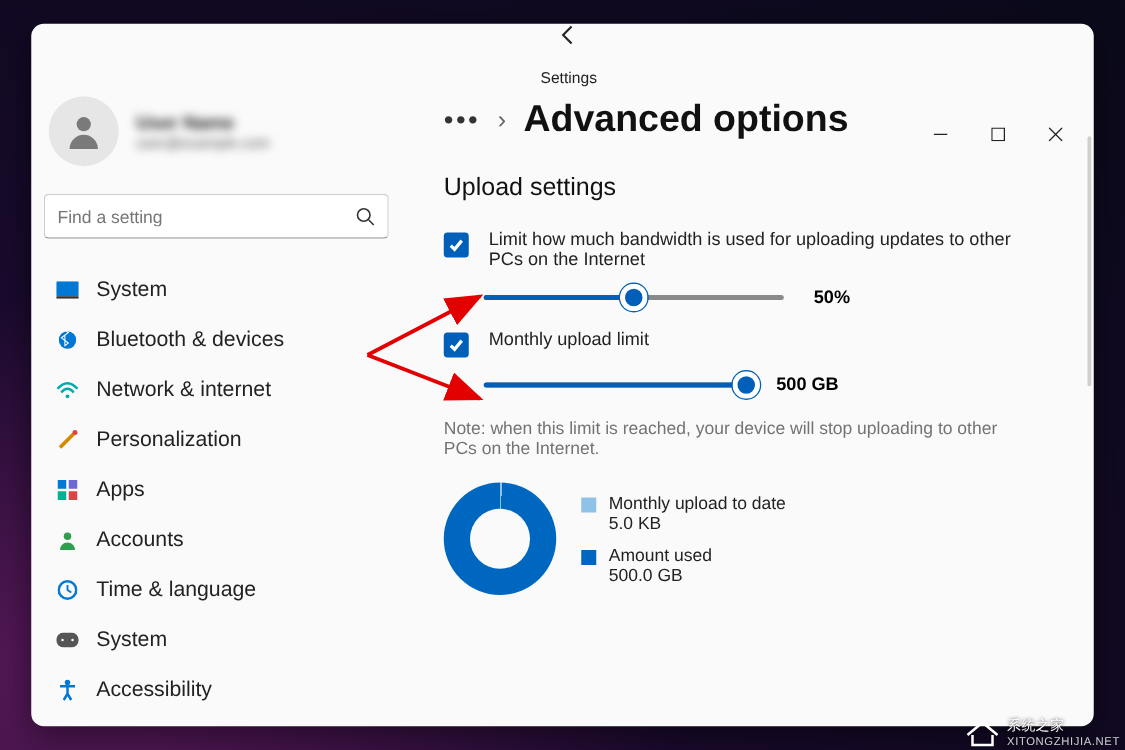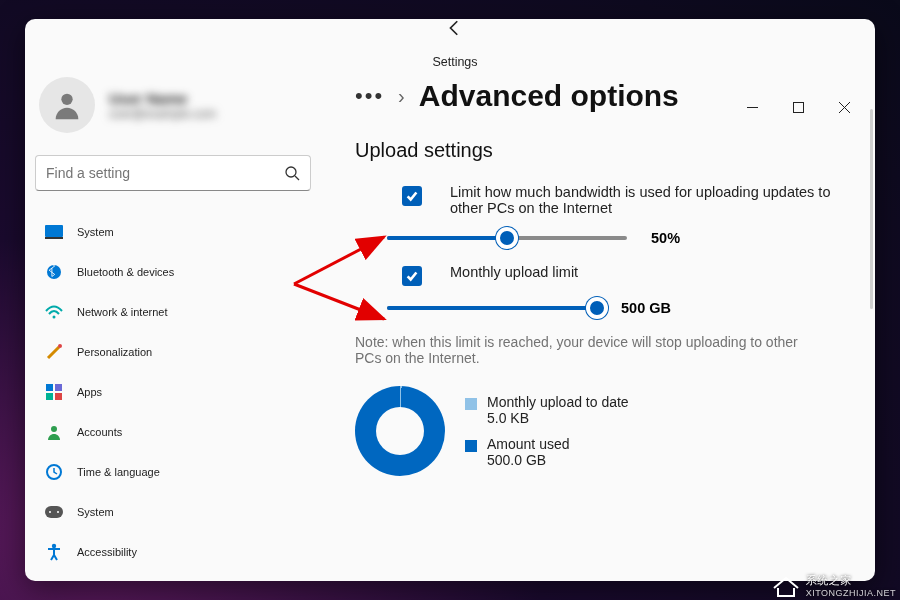--- a/index.html
+++ b/index.html
@@ -31,30 +31,30 @@
   .profile-name { font-size:15px; font-weight:600; color:#222; }
   .profile-sub { font-size:12px; color:#555; }
   .search-box {
     display:flex; align-items:center; height:36px; border:1px solid #ccc;
     border-radius:4px; background:#fff; padding:0 10px; border-bottom:1.5px solid #888;
   }
   .search-box input { flex:1; border:none; outline:none; font-size:14px; background:transparent; }
   .nav { margin-top: 18px; display:flex; flex-direction:column; gap:2px; overflow-y:auto; }
   .nav-item {
     display:flex; align-items:center; gap:14px; height:38px;
-    padding:0 10px; border-radius:4px; cursor:pointer; font-size:11px; color:#222;
+    padding:0 10px; border-radius:4px; cursor:pointer; font-size:17px; color:#222;
   }
   .nav-icon { width:18px; height:18px; display:flex; align-items:center; justify-content:center; }
   .main { flex:1; padding: 20px 20px 10px 30px; overflow-y:auto; position:relative; }
   .breadcrumb { display:flex; align-items:center; gap: 14px; margin-bottom: 26px; }
   .bc-dots { font-size:22px; color:#333; letter-spacing:2px; cursor:pointer;}
   .bc-chev { font-size:20px; color:#666; }
   .bc-title { font-size:30px; font-weight:600; color:#111; }
   .section-title { font-size:20px; font-weight:400; margin-bottom: 22px; color:#111; }
-  .setting-row { display:flex; gap:28px; margin-bottom: 6px; margin-left: 47px; }
+  .setting-row { display:flex; gap:16px; margin-bottom: 6px; }
   .checkbox {
     width:20px; height:20px; border:2px solid #005fb8; background:#005fb8;
     border-radius:3px; flex-shrink:0; margin-top:2px; display:flex; align-items:center; justify-content:center; cursor:pointer;
   }
   .checkbox svg { width:14px; height:14px; stroke:#fff; stroke-width:3; fill:none; }
   .setting-label { font-size:14.5px; color:#222; max-width: 440px; }
   .slider-wrap { display:flex; align-items:center; gap:24px; margin: 14px 0 18px 32px; }
   .slider { position:relative; width: 240px; height: 4px; background:#8a8a8a; border-radius:2px; }
   .slider-fill { position:absolute; left:0; top:0; height:4px; background:#005fb8; border-radius:2px; }
   .slider-thumb {

